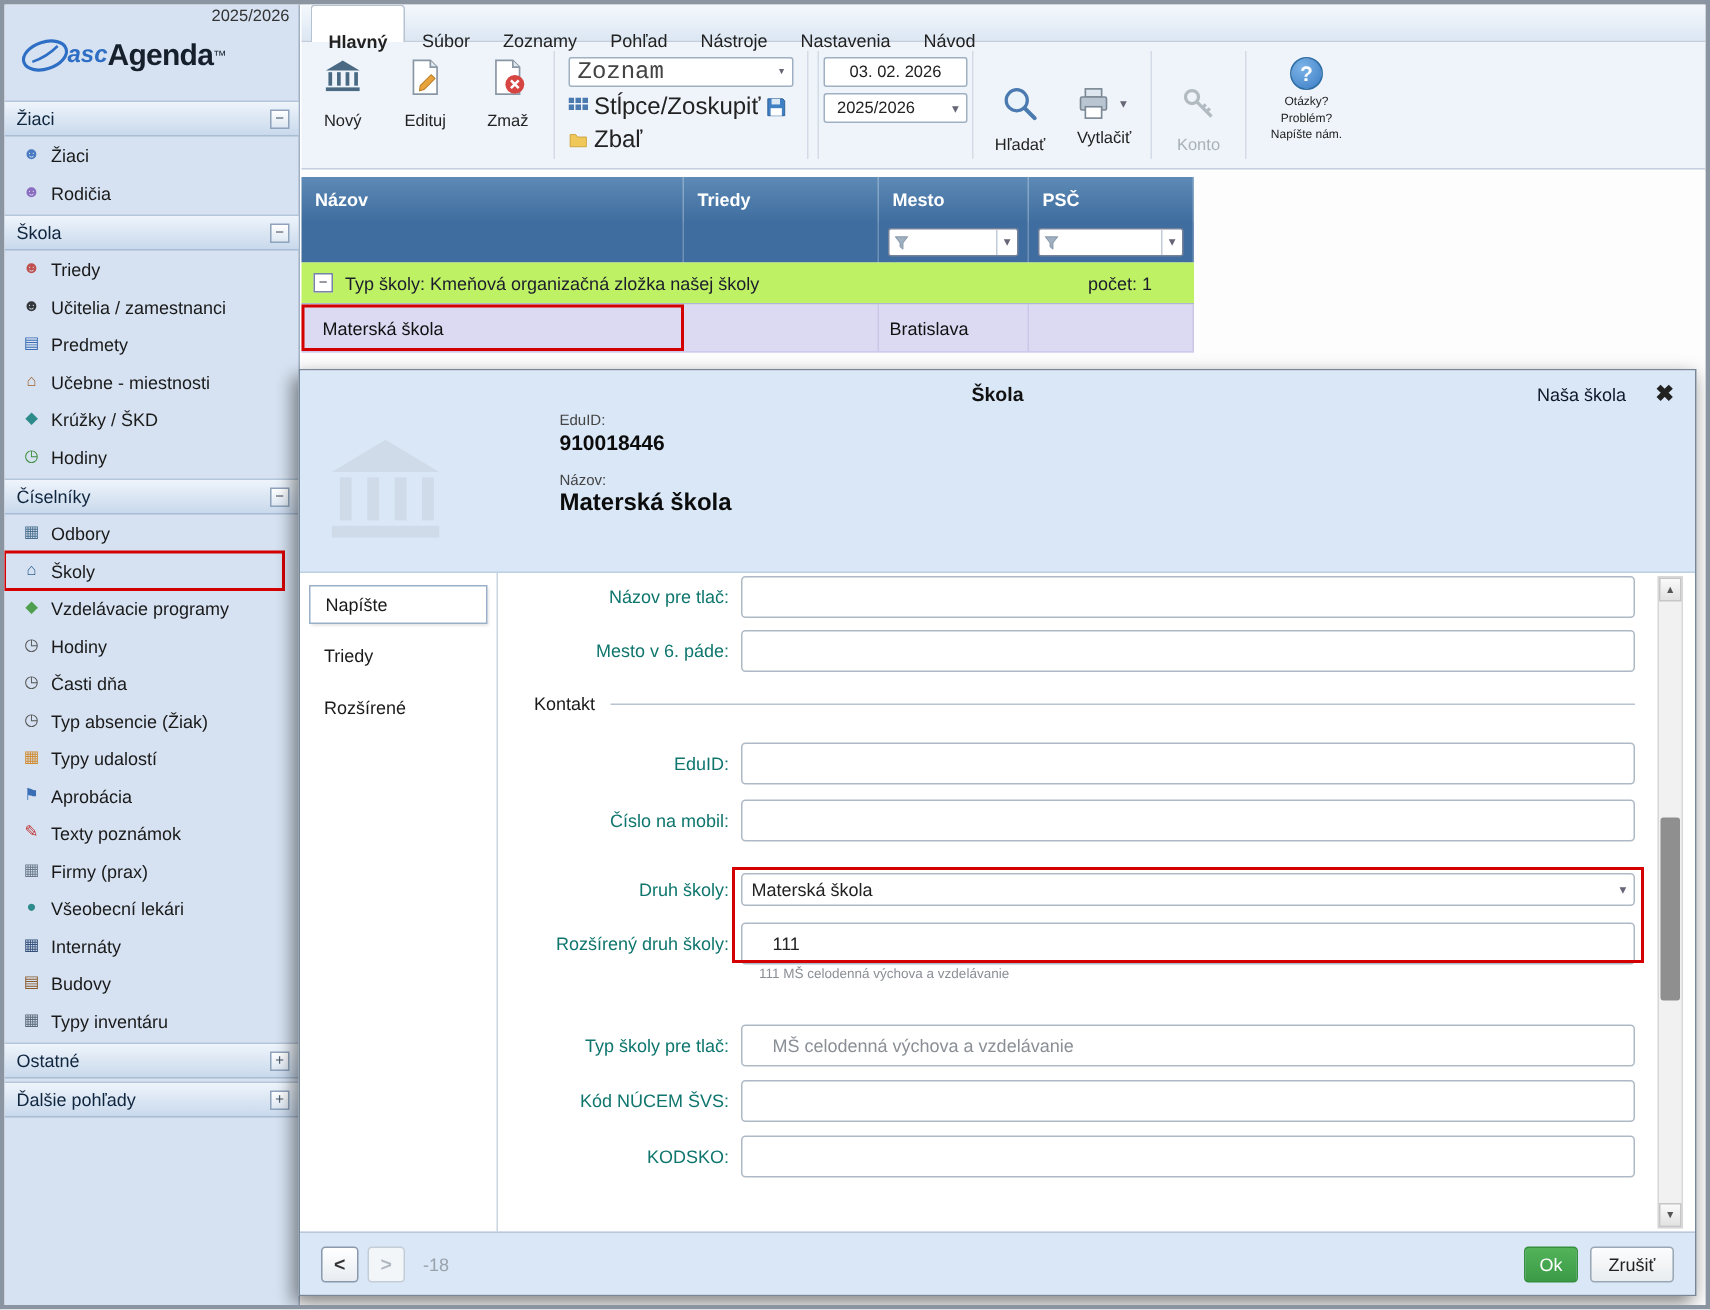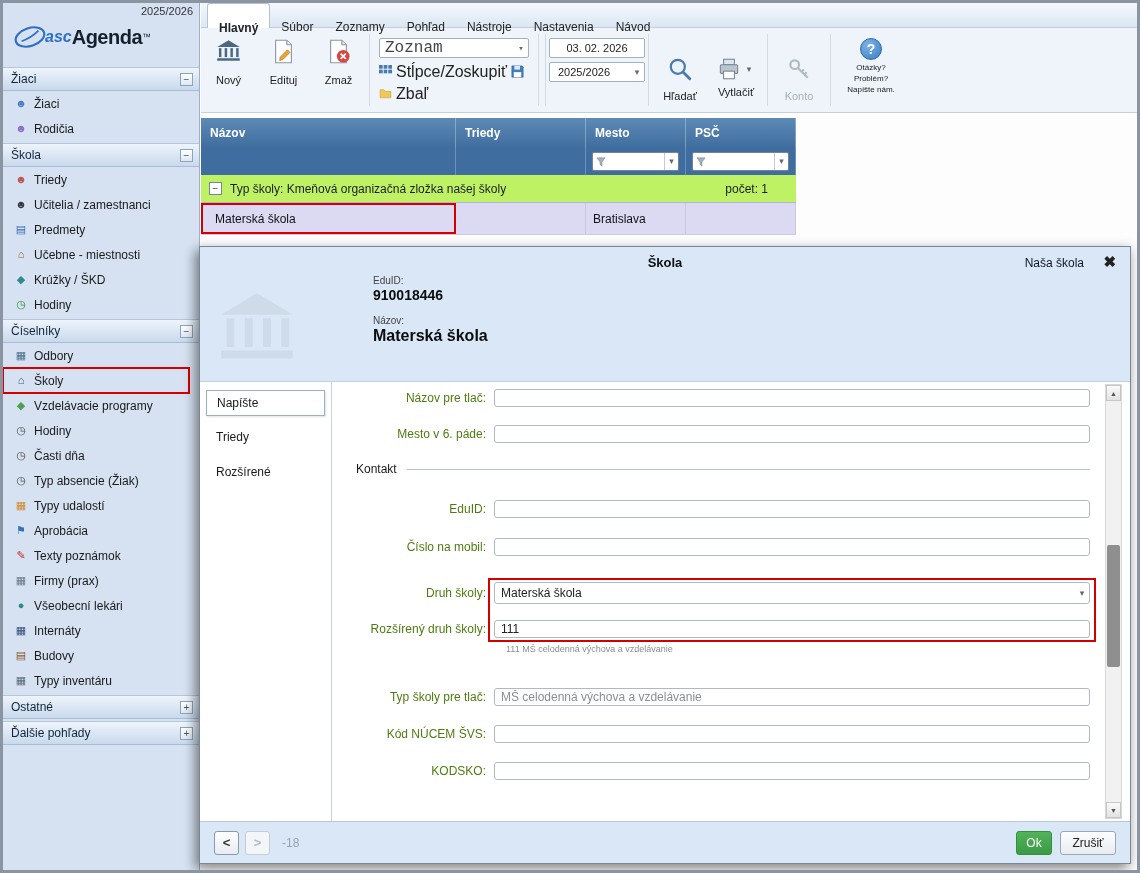--- a/index.html
+++ b/index.html
@@ -113,22 +113,22 @@
   .hd-fields { position:absolute; left:136px; top:28px;margin-left:37px; }
   .fld-label { font-size:10px; color:#444; }
   .fld-value { font-size:14px; font-weight:bold; color:#0c0c0c; margin:1px 0 12px 0; }
   .fld-value.big { font-size:16px; margin-bottom:0; }
   .dlg-body { position:relative; height:439px; background:#fff; }
   .tabstrip { position:absolute; left:0; top:0; bottom:0; width:132px; border-right:1px solid #c8d4e0; padding-top:8px; }
   .dtab { height:26px; line-height:25px; margin:0 6px 9px 6px; padding-left:10px; font-size:12px; color:#1a1a1a; cursor:default; }
   .dtab.active { background:#fff; border:1px solid #9ab0c8; box-shadow:1px 1px 2px rgba(0,0,0,.12); }
   .formpane { position:absolute; left:132px; top:0; bottom:0; right:0; }
   .frow { position:absolute; left:12px; right:40px; height:22px; display:flex; align-items:center; }
-  .flabel { width:150px; text-align:right; padding-right:8px; font-size:12px; color:#4d7c0f; }
-  .ftext { flex:1; height:18px; border:1px solid #aeb9c6; border-radius:3px; font-size:12px; padding:0 6px; color:#222; font-family:"Liberation Sans",sans-serif; }
+  .flabel { width:150px; text-align:right; padding-right:8px; font-size:12px; color:#0f766e; }
+  .ftext { flex:1; height:28px; border:1px solid #aeb9c6; border-radius:3px; font-size:12px; padding:0 20px; color:#222; font-family:"Liberation Sans",sans-serif; }
   .ftext.gray { color:#8a8f96; }
   .fcombo2 { flex:1; height:22px; border:1px solid #aeb9c6; border-radius:3px; display:flex; align-items:center; font-size:12px; color:#222; padding-left:6px; background:#fff; }
   .fcombo2 .sp { flex:1; }
   .kontakt { position:absolute; left:24px; right:40px; top:80px; height:14px; display:flex; align-items:center; font-size:12px; color:#1a1a1a; }
   .khr { flex:1; height:1px; background:#b8c4d2; margin-left:10px; }
   .fhint { position:absolute; left:174px; top:262px; font-size:9px; color:#8a8f96; }
   .annotation-box { position:absolute; left:156px; right:34px; top:196px; height:64px; border:2px solid #d40000; pointer-events:none; }
   .vscroll { position:absolute; right:8px; top:2px; bottom:2px; width:17px; background:#f1f1f1; border:1px solid #d8d8d8; }
   .sbtn { position:absolute; left:0; width:15px; height:16px; background:linear-gradient(#fafafa,#e2e2e2); border:1px solid #c6c6c6; font-size:7px; text-align:center; line-height:15px; color:#555; }
   .sbtn.up { top:0; } .sbtn.up::before{content:"▲";}

